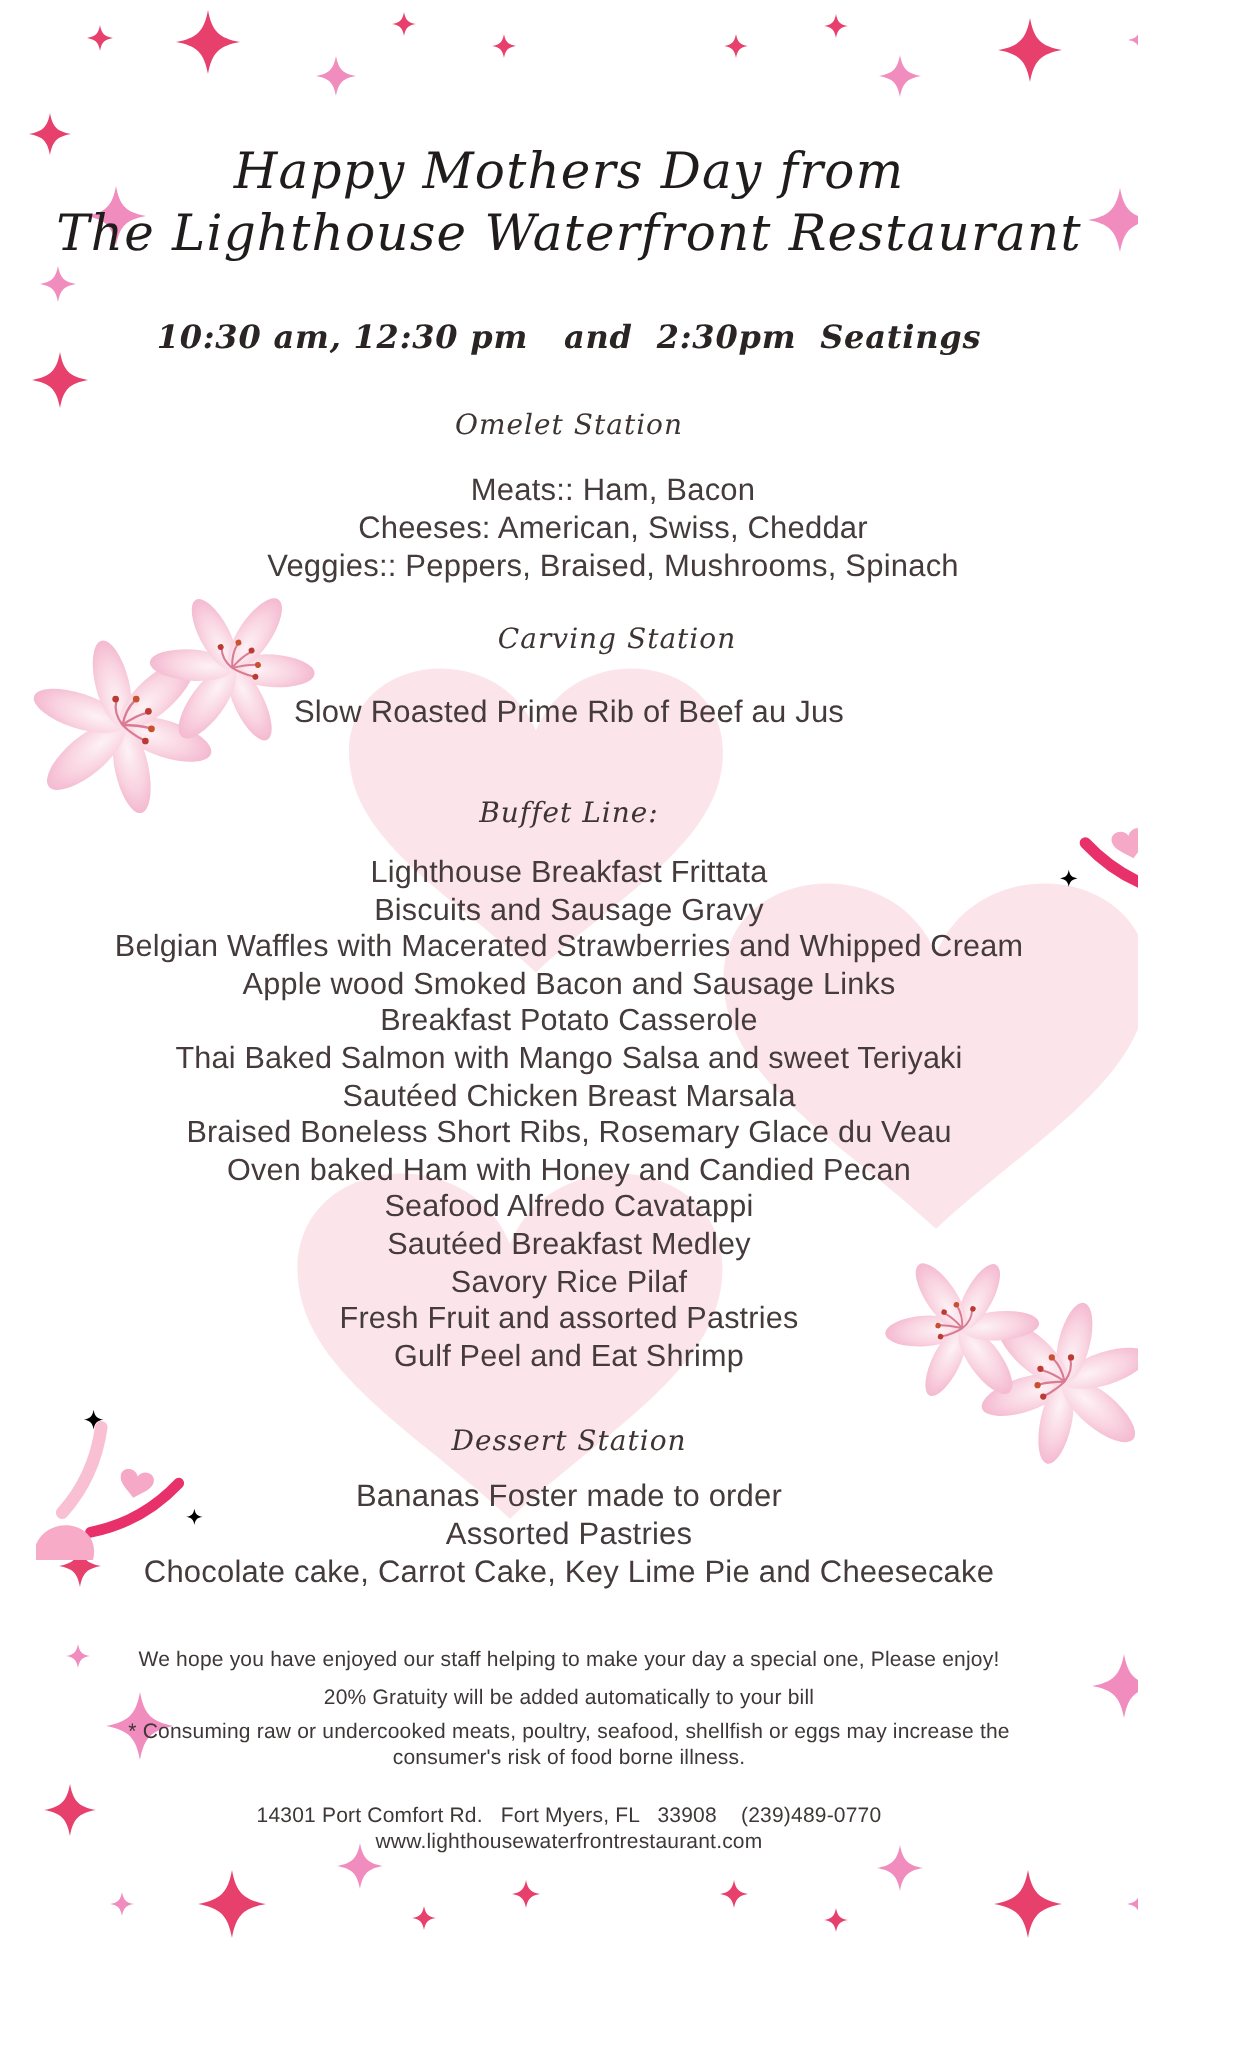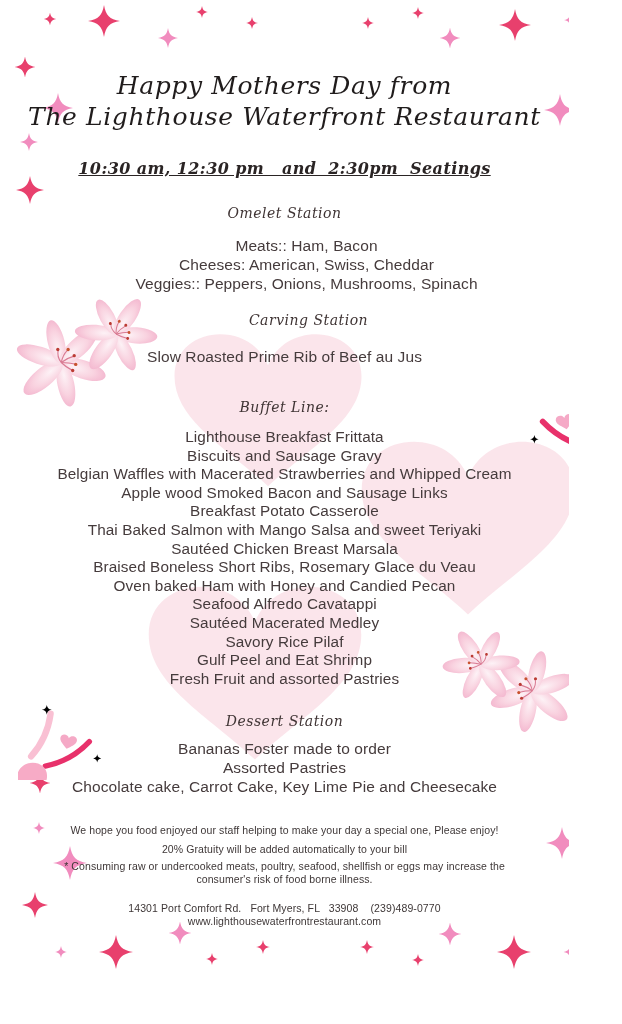--- a/index.html
+++ b/index.html
@@ -12,21 +12,21 @@
   .sp.d{color:#e8406d;}
   .sp.l{color:#f18cbe;}
   .abs{position:absolute;transform:translate(-50%,-50%);}
   .mirror{transform:translate(-50%,-50%) scaleX(-1);}
   
   .center{position:absolute;left:0;right:0;text-align:center;}
   .script{font-family:"DejaVu Serif",serif;font-style:italic;}
   .title-line{color:#201c1c;font-size:25px;letter-spacing:0.6px;font-weight:500;}
   .t1{top:71px;} .t2{top:102px;}
   .seatings{top:159px;font-size:16px;font-weight:bold;color:#2a2424;
-            text-decoration:underline;white-space:pre-wrap;letter-spacing:0.4px;text-align:center;}
+            white-space:pre-wrap;letter-spacing:0.4px;text-align:center;}
   .sec-h{font-size:14px;color:#3f3434;letter-spacing:0.5px;font-weight:500;}
   .h-omelet{top:205px;} .h-carving{top:312px;padding-left:48px;} .h-buffet{top:399px;} .h-dessert{top:713px;}
   .items{color:#453b3c;font-size:15.5px;line-height:19px;letter-spacing:0.1px;}
   .items div{white-space:pre-wrap;}
   .g-omelet{top:236px;padding-left:44px;}
   .g-carving{top:347px;}
   .g-buffet{top:428px;line-height:18.6px;font-size:15.3px;}
   .g-dessert{top:739px;}
   .footer{top:824px;font-size:10.5px;line-height:13px;color:#3e3737;letter-spacing:0.1px;}
   .footer div{white-space:pre-wrap;}
@@ -255,54 +255,54 @@
   <div class="content">
     <div class="center script title-line t1">Happy Mothers Day from</div>
     <div class="center script title-line t2">The Lighthouse Waterfront Restaurant</div>
 
     <div class="center script seatings">10:30 am, 12:30 pm   and  2:30pm  Seatings</div>
 
     <div class="center script sec-h h-omelet">Omelet Station</div>
     <div class="center items g-omelet">
       <div>Meats:: Ham, Bacon</div>
       <div>Cheeses: American, Swiss, Cheddar</div>
-      <div>Veggies:: Peppers, Onions, Mushrooms, Spinach</div>
+      <div>Veggies:: Peppers, Braised, Mushrooms, Spinach</div>
     </div>
 
     <div class="center script sec-h h-carving">Carving Station</div>
     <div class="center items g-carving">
       <div>Slow Roasted Prime Rib of Beef au Jus</div>
     </div>
 
     <div class="center script sec-h h-buffet">Buffet Line:</div>
     <div class="center items g-buffet">
       <div>Lighthouse Breakfast Frittata</div>
       <div>Biscuits and Sausage Gravy</div>
       <div>Belgian Waffles with Macerated Strawberries and Whipped Cream</div>
       <div>Apple wood Smoked Bacon and Sausage Links</div>
       <div>Breakfast Potato Casserole</div>
       <div>Thai Baked Salmon with Mango Salsa and sweet Teriyaki</div>
       <div>Sautéed Chicken Breast Marsala</div>
       <div>Braised Boneless Short Ribs, Rosemary Glace du Veau</div>
       <div>Oven baked Ham with Honey and Candied Pecan</div>
       <div>Seafood Alfredo Cavatappi</div>
-      <div>Sautéed Macerated Medley</div>
+      <div>Sautéed Breakfast Medley</div>
       <div>Savory Rice Pilaf</div>
+      <div>Fresh Fruit and assorted Pastries</div>
       <div>Gulf Peel and Eat Shrimp</div>
-      <div>Fresh Fruit and assorted Pastries</div>
     </div>
 
     <div class="center script sec-h h-dessert">Dessert Station</div>
     <div class="center items g-dessert">
       <div>Bananas Foster made to order</div>
       <div>Assorted Pastries</div>
       <div>Chocolate cake, Carrot Cake, Key Lime Pie and Cheesecake</div>
     </div>
 
     <div class="center footer">
-      <div class="f-thanks">We hope you food enjoyed our staff helping to make your day a special one, Please enjoy!</div>
+      <div class="f-thanks">We hope you have enjoyed our staff helping to make your day a special one, Please enjoy!</div>
       <div class="f-gratuity">20% Gratuity will be added automatically to your bill</div>
       <div class="f-disclaimer">* Consuming raw or undercooked meats, poultry, seafood, shellfish or eggs may increase the consumer's risk of food borne illness.</div>
       <div class="f-address">14301 Port Comfort Rd.   Fort Myers, FL   33908    (239)489-0770</div>
       <div class="f-website">www.lighthousewaterfrontrestaurant.com</div>
     </div>
   </div>
 </div>
 
 </body></html>

